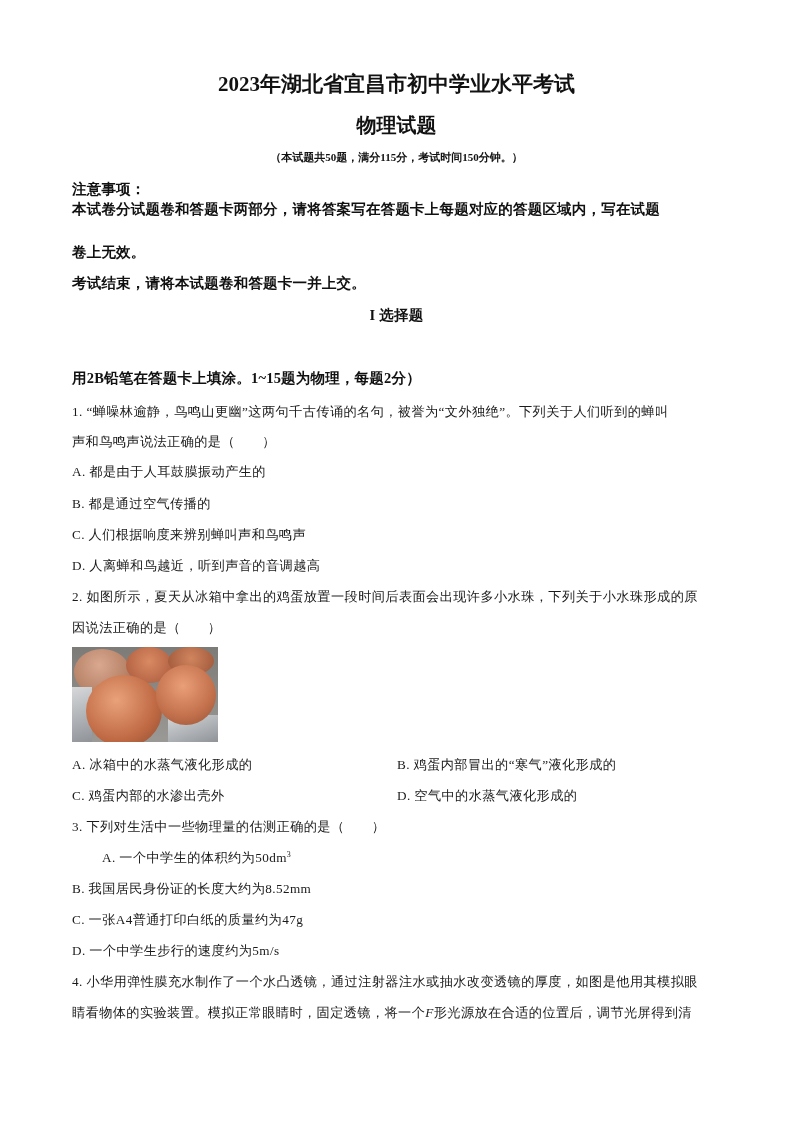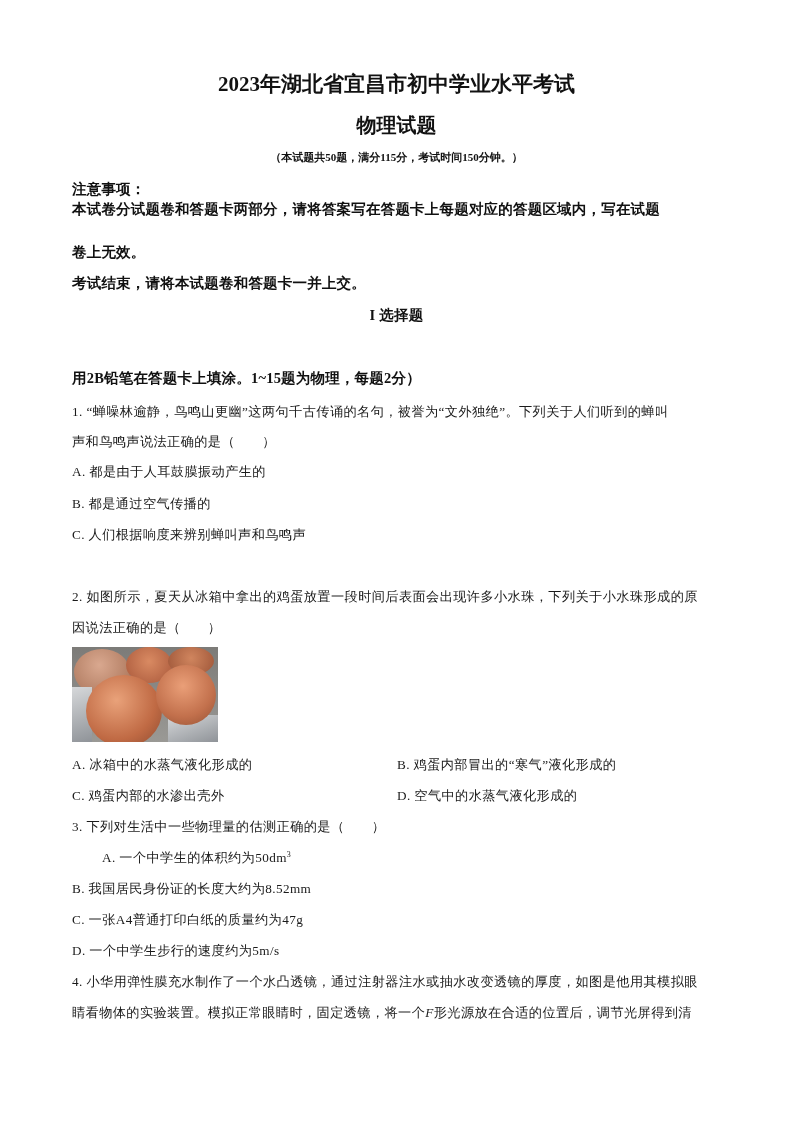--- a/index.html
+++ b/index.html
@@ -37,20 +37,21 @@
   <div class="line b15" style="top:274px;">考试结束，请将本试题卷和答题卡一并上交。</div>
 
   <div class="line center b15" style="top:306px;">I 选择题</div>
   <div class="line b15" style="top:369px;">用2B铅笔在答题卡上填涂。1~15题为物理，每题2分）</div>
 
   <div class="line q" style="top:403px;">1. “蝉噪林逾静，鸟鸣山更幽”这两句千古传诵的名句，被誉为“文外独绝”。下列关于人们听到的蝉叫</div>
   <div class="line q" style="top:433px;">声和鸟鸣声说法正确的是（　　）</div>
   <div class="line q" style="top:463px;">A. 都是由于人耳鼓膜振动产生的</div>
   <div class="line q" style="top:495px;">B. 都是通过空气传播的</div>
   <div class="line q" style="top:526px;">C. 人们根据响度来辨别蝉叫声和鸟鸣声</div>
+  <div class="line q" style="top:557px;">D. 人离蝉和鸟越近，听到声音的音调越高</div>
 
   <div class="line q" style="top:588px;">2. 如图所示，夏天从冰箱中拿出的鸡蛋放置一段时间后表面会出现许多小水珠，下列关于小水珠形成的原</div>
   <div class="line q" style="top:619px;">因说法正确的是（　　）</div>
 
   <div class="photo">
     <div class="egg" style="left:2px;top:2px;width:56px;height:46px;background:radial-gradient(circle at 45% 35%,#d9a88f,#a56f54);"></div>
     <div class="egg" style="left:54px;top:0px;width:46px;height:36px;background:radial-gradient(circle at 50% 40%,#d98a62,#a8573a);"></div>
     <div class="egg" style="left:96px;top:0px;width:46px;height:28px;background:radial-gradient(circle at 50% 40%,#d0855e,#9d5538);"></div>
     <div class="tray" style="left:0px;top:40px;width:20px;height:55px;"></div>
     <div class="tray" style="left:96px;top:68px;width:50px;height:27px;"></div>

